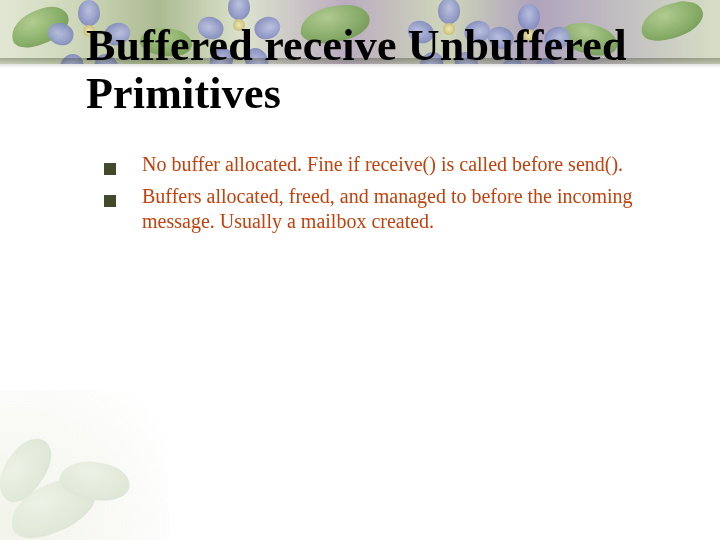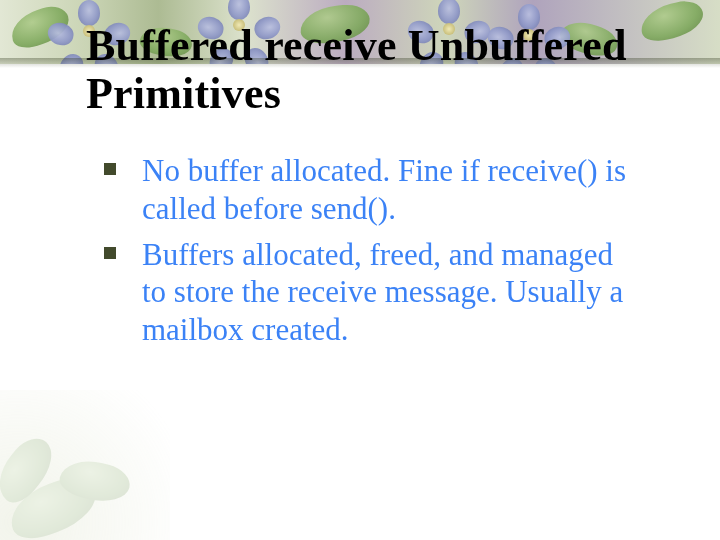--- a/index.html
+++ b/index.html
@@ -100,23 +100,23 @@
     top: 152px;
     width: 540px;
   }
   ul.bullets {
     list-style: none;
     padding: 0;
     margin: 0;
   }
   ul.bullets > li {
     position: relative;
-    font-size: 31px;
+    font-size: 20px;
     line-height: 1.22;
-    color: #3b82f6;
+    color: #c2410c;
     padding-left: 44px;
     margin-bottom: 8px;
   }
   ul.bullets > li::before {
     content: "";
     position: absolute;
     left: 6px;
     top: 11px;
     width: 12px;
     height: 12px;
@@ -191,21 +191,21 @@
       <div class="center"></div>
     </div>
   </div>
   <div class="bar-shadow"></div>
 
   <div class="title">Buffered receive Unbuffered Primitives</div>
 
   <div class="body">
     <ul class="bullets">
       <li>No buffer allocated. Fine if receive() is called before send().</li>
-      <li>Buffers allocated, freed, and managed to store the receive message. Usually a mailbox created.</li>
+      <li>Buffers allocated, freed, and managed to before the incoming message. Usually a mailbox created.</li>
     </ul>
   </div>
 
   <div class="corner">
     <div class="wash"></div>
     <div class="cleaf" style="left:8px;  bottom:8px;  width:90px; height:48px; transform:rotate(-20deg);"></div>
     <div class="cleaf" style="left:60px; bottom:40px; width:70px; height:38px; transform:rotate(14deg);"></div>
     <div class="cleaf" style="left:-10px;bottom:50px; width:70px; height:40px; transform:rotate(-50deg);"></div>
   </div>
 

